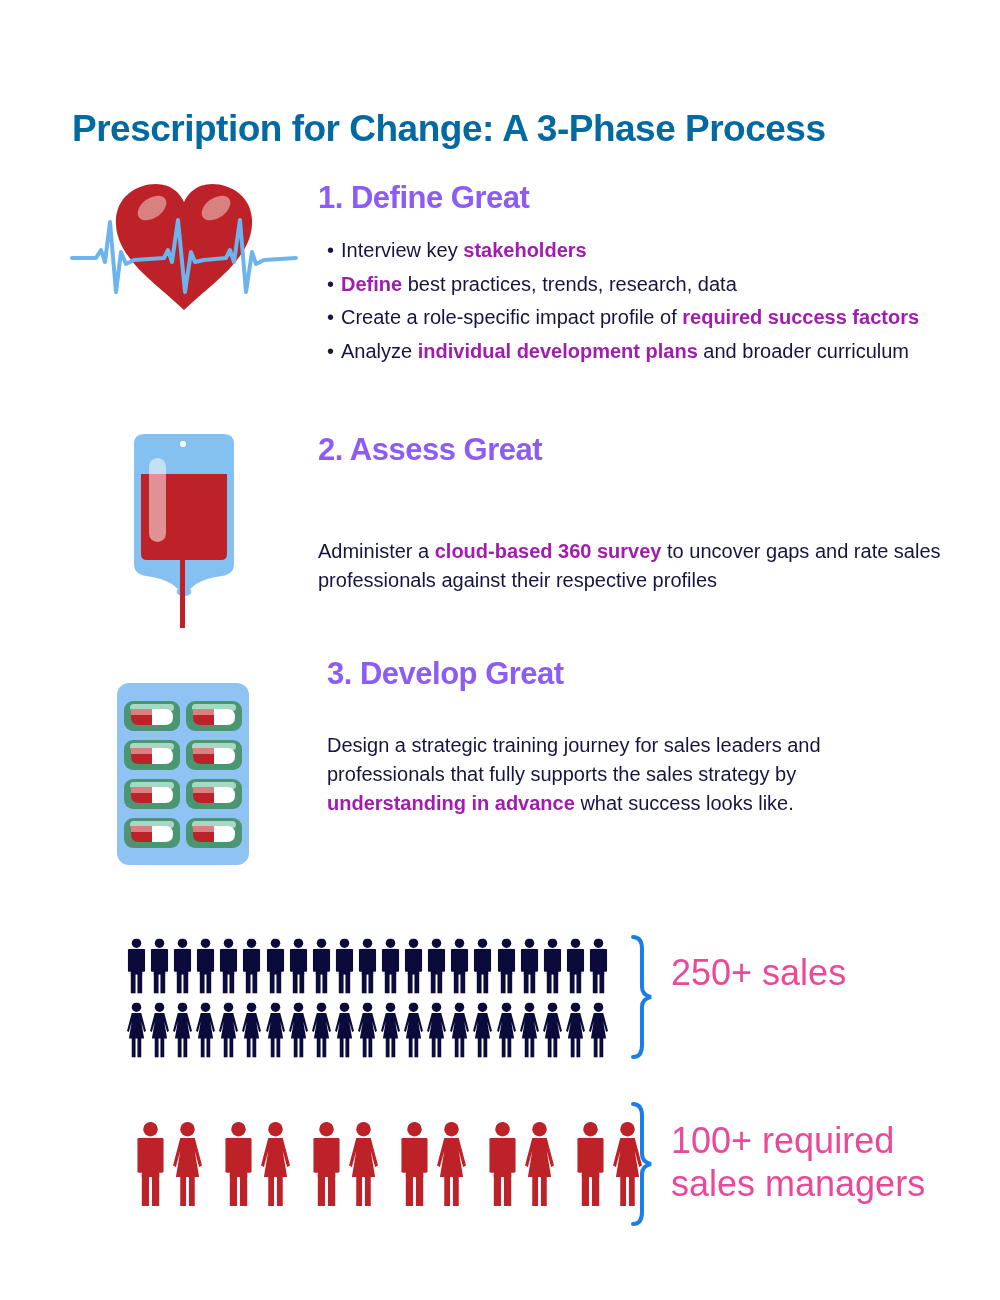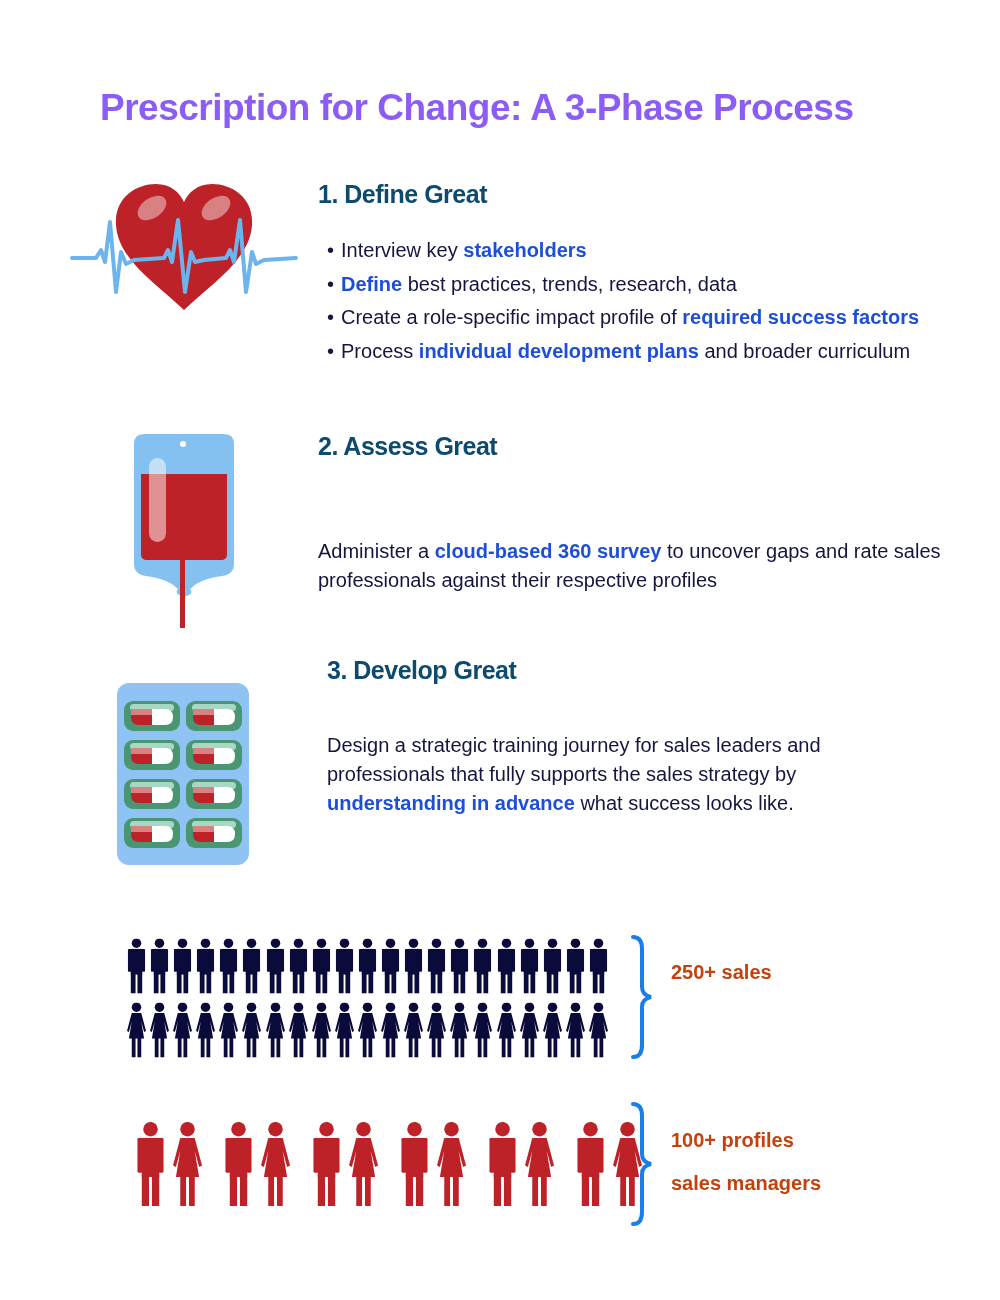--- a/index.html
+++ b/index.html
@@ -1,51 +1,51 @@
 <!DOCTYPE html>
 <html><head>
 <meta charset="utf-8">
 <style>
   html, body { margin: 0; padding: 0; background: #ffffff; }
   body { width: 1000px; height: 1300px; position: relative; overflow: hidden;
          font-family: "Liberation Sans", "DejaVu Sans", sans-serif; color: #0a0a3a; }
-  .title { position: absolute; left: 72px; top: 87px; font-size: 37px; font-weight: bold;
-           color: #8b5cf6; letter-spacing: -0.5px; white-space: nowrap; margin-left: 28px; }
-  .phase-title { position: absolute; font-size: 25px; font-weight: bold; color: #0c4a6e;
+  .title { position: absolute; left: 72px; top: 108px; font-size: 37px; font-weight: bold;
+           color: #0369a1; letter-spacing: -0.5px; white-space: nowrap; }
+  .phase-title { position: absolute; font-size: 31px; font-weight: bold; color: #8b5cf6;
                  letter-spacing: -0.5px; white-space: nowrap; }
   .bullets { position: absolute; left: 327px; top: 236px; margin: 0; padding: 0; list-style: none;
              font-size: 20px; color: #15153f; }
   .bullets li { height: 33.5px; line-height: 28px; white-space: nowrap; }
   .bullets li::before { content: "\2022"; margin-right: 7px; }
   .para { position: absolute; font-size: 20px; line-height: 29px; color: #15153f; }
-  b { font-weight: bold; color: #1d4ed8; }
+  b { font-weight: bold; color: #a21caf; }
   .icon { position: absolute; }
   .people-row { position: absolute; display: flex; }
-  .stat { position: absolute; font-size: 20px; font-weight: bold; line-height: 43px; color: #c2410c; }
+  .stat { position: absolute; font-size: 36px; font-weight: normal; line-height: 43px; color: #ec4899; }
   .brace { position: absolute; }
 </style>
 </head>
 <body>
 
 <div class="title">Prescription for Change: A 3-Phase Process</div>
 
 <div class="icon" style="left:68px;top:180px;width:232px;height:135px;">
   <svg width="232" height="135" viewBox="0 0 232 135">
     <path d="M116 130 C 90 105, 50 80, 48 45 C 46 18, 68 4, 88 4 C 103 4, 112 13, 116 22 C 120 13, 129 4, 144 4 C 164 4, 186 18, 184 45 C 182 80, 142 105, 116 130 Z" fill="#be2229"></path>
     <ellipse cx="84" cy="28" rx="16" ry="10" transform="rotate(-35 84 28)" fill="#d98082"></ellipse>
     <ellipse cx="148" cy="28" rx="16" ry="10" transform="rotate(-35 148 28)" fill="#d98082"></ellipse>
     <polyline points="4,78 28,78 33,70 37,82 42,42 48,112 53,72 58,84 66,80 96,78 100,70 104,82 110,40 117,112 123,72 127,82 136,80 158,78 162,70 166,82 172,40 178,112 184,72 188,84 196,80 228,78" fill="none" stroke="#6cb4ee" stroke-width="4" stroke-linejoin="round" stroke-linecap="round"></polyline>
   </svg>
 </div>
 <div class="phase-title" style="left:318px;top:180px;">1. Define Great</div>
 <ul class="bullets">
   <li><span>Interview key </span><b>stakeholders</b><span></span></li>
   <li><span></span><b>Define</b><span> best practices, trends, research, data</span></li>
   <li><span>Create a role-specific impact profile of </span><b>required success factors</b><span></span></li>
-  <li><span>Process </span><b>individual development plans</b><span> and broader curriculum</span></li>
+  <li><span>Analyze </span><b>individual development plans</b><span> and broader curriculum</span></li>
 </ul>
 
 <div class="icon" style="left:134px;top:434px;width:100px;height:196px;">
   <svg width="100" height="196" viewBox="0 0 100 196">
     <path d="M10 0 H90 Q100 0 100 10 V130 Q100 140 88 142 Q72 144 62 150 L56 155 Q60 160 52 162 L48 162 Q40 160 44 155 L38 150 Q28 144 12 142 Q0 140 0 130 V10 Q0 0 10 0 Z" fill="#85c1f0"></path>
     <circle cx="49" cy="10" r="3" fill="#ffffff"></circle>
     <path d="M7 40 H93 V120 Q93 126 87 126 H13 Q7 126 7 120 Z" fill="#be2229"></path>
     <rect x="15" y="24" width="17" height="84" rx="8.5" fill="#ffffff" opacity="0.5"></rect>
     <rect x="46" y="126" width="5" height="68" fill="#be2229"></rect>
   </svg>
@@ -273,15 +273,15 @@
     <svg width="29" height="94" viewBox="0 0 20 58" fill="#be2229" style="margin-right: 0px;">
       <use href="#woman"></use>
     </svg>
   </div>
 <div class="brace" style="left:630px;top:1102px;">
   <svg width="24" height="124" viewBox="0 0 24 124">
     <path d="M3 2 Q12 2 12 14 V52 Q12 60 21 62 Q12 64 12 72 V110 Q12 122 3 122" fill="none" stroke="#1a7ee6" stroke-width="4" stroke-linecap="round"></path>
   </svg>
 </div>
 <div class="stat" style="left:671px;top:1119px;">
-  <div>100+ profiles</div>
+  <div>100+ required</div>
   <div>sales managers</div>
 </div>
 
 </body></html>

